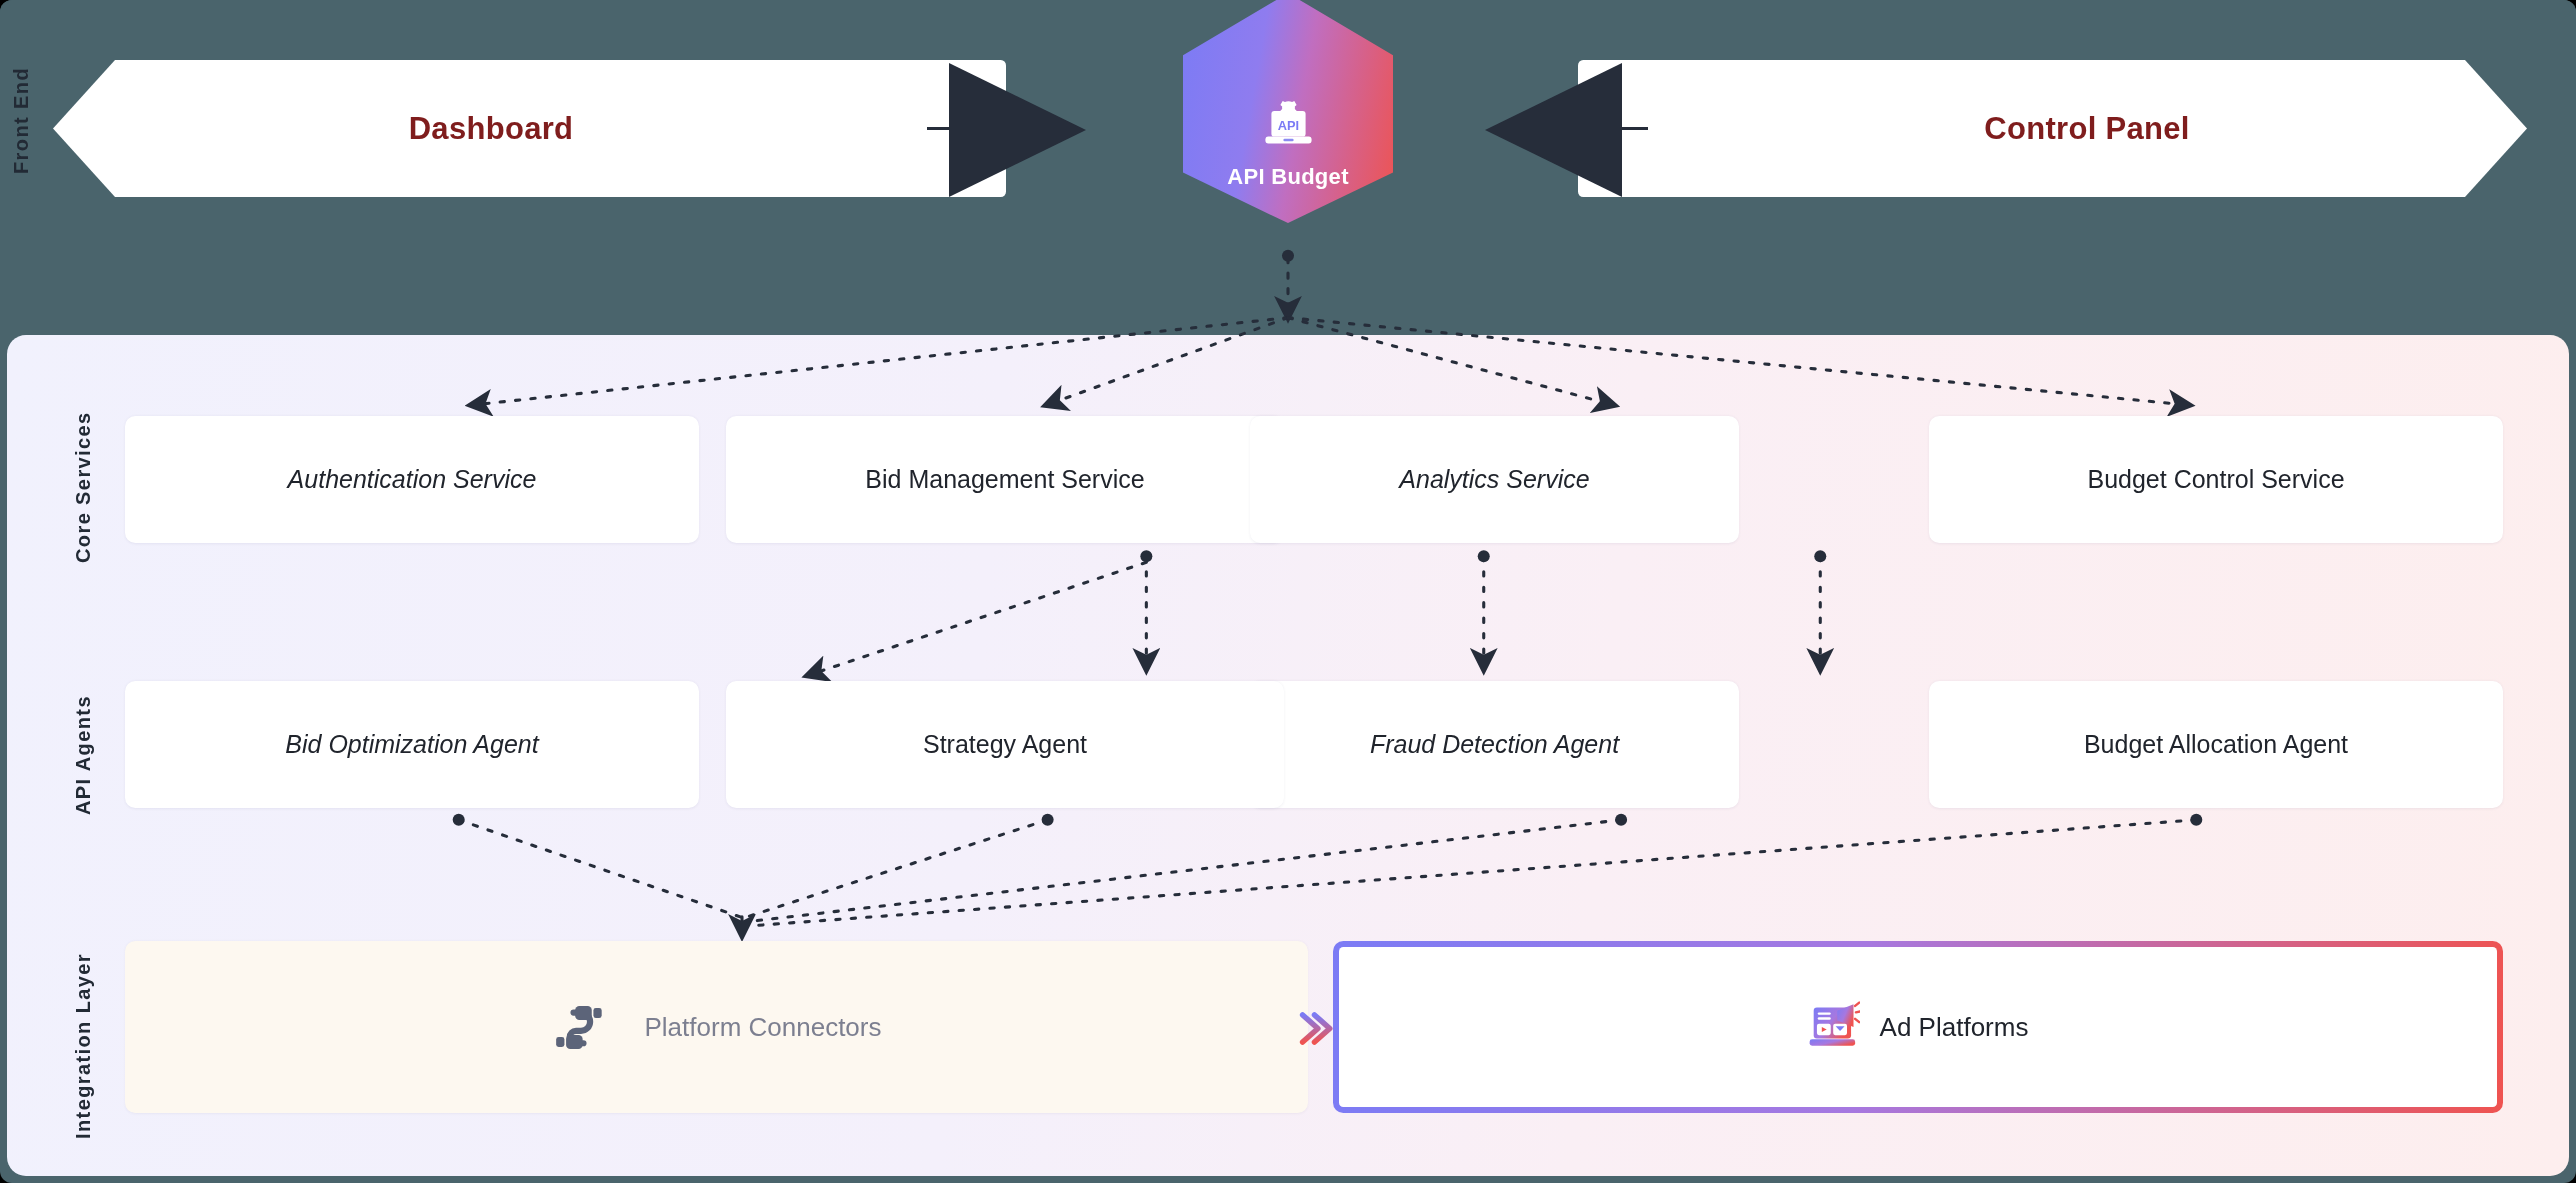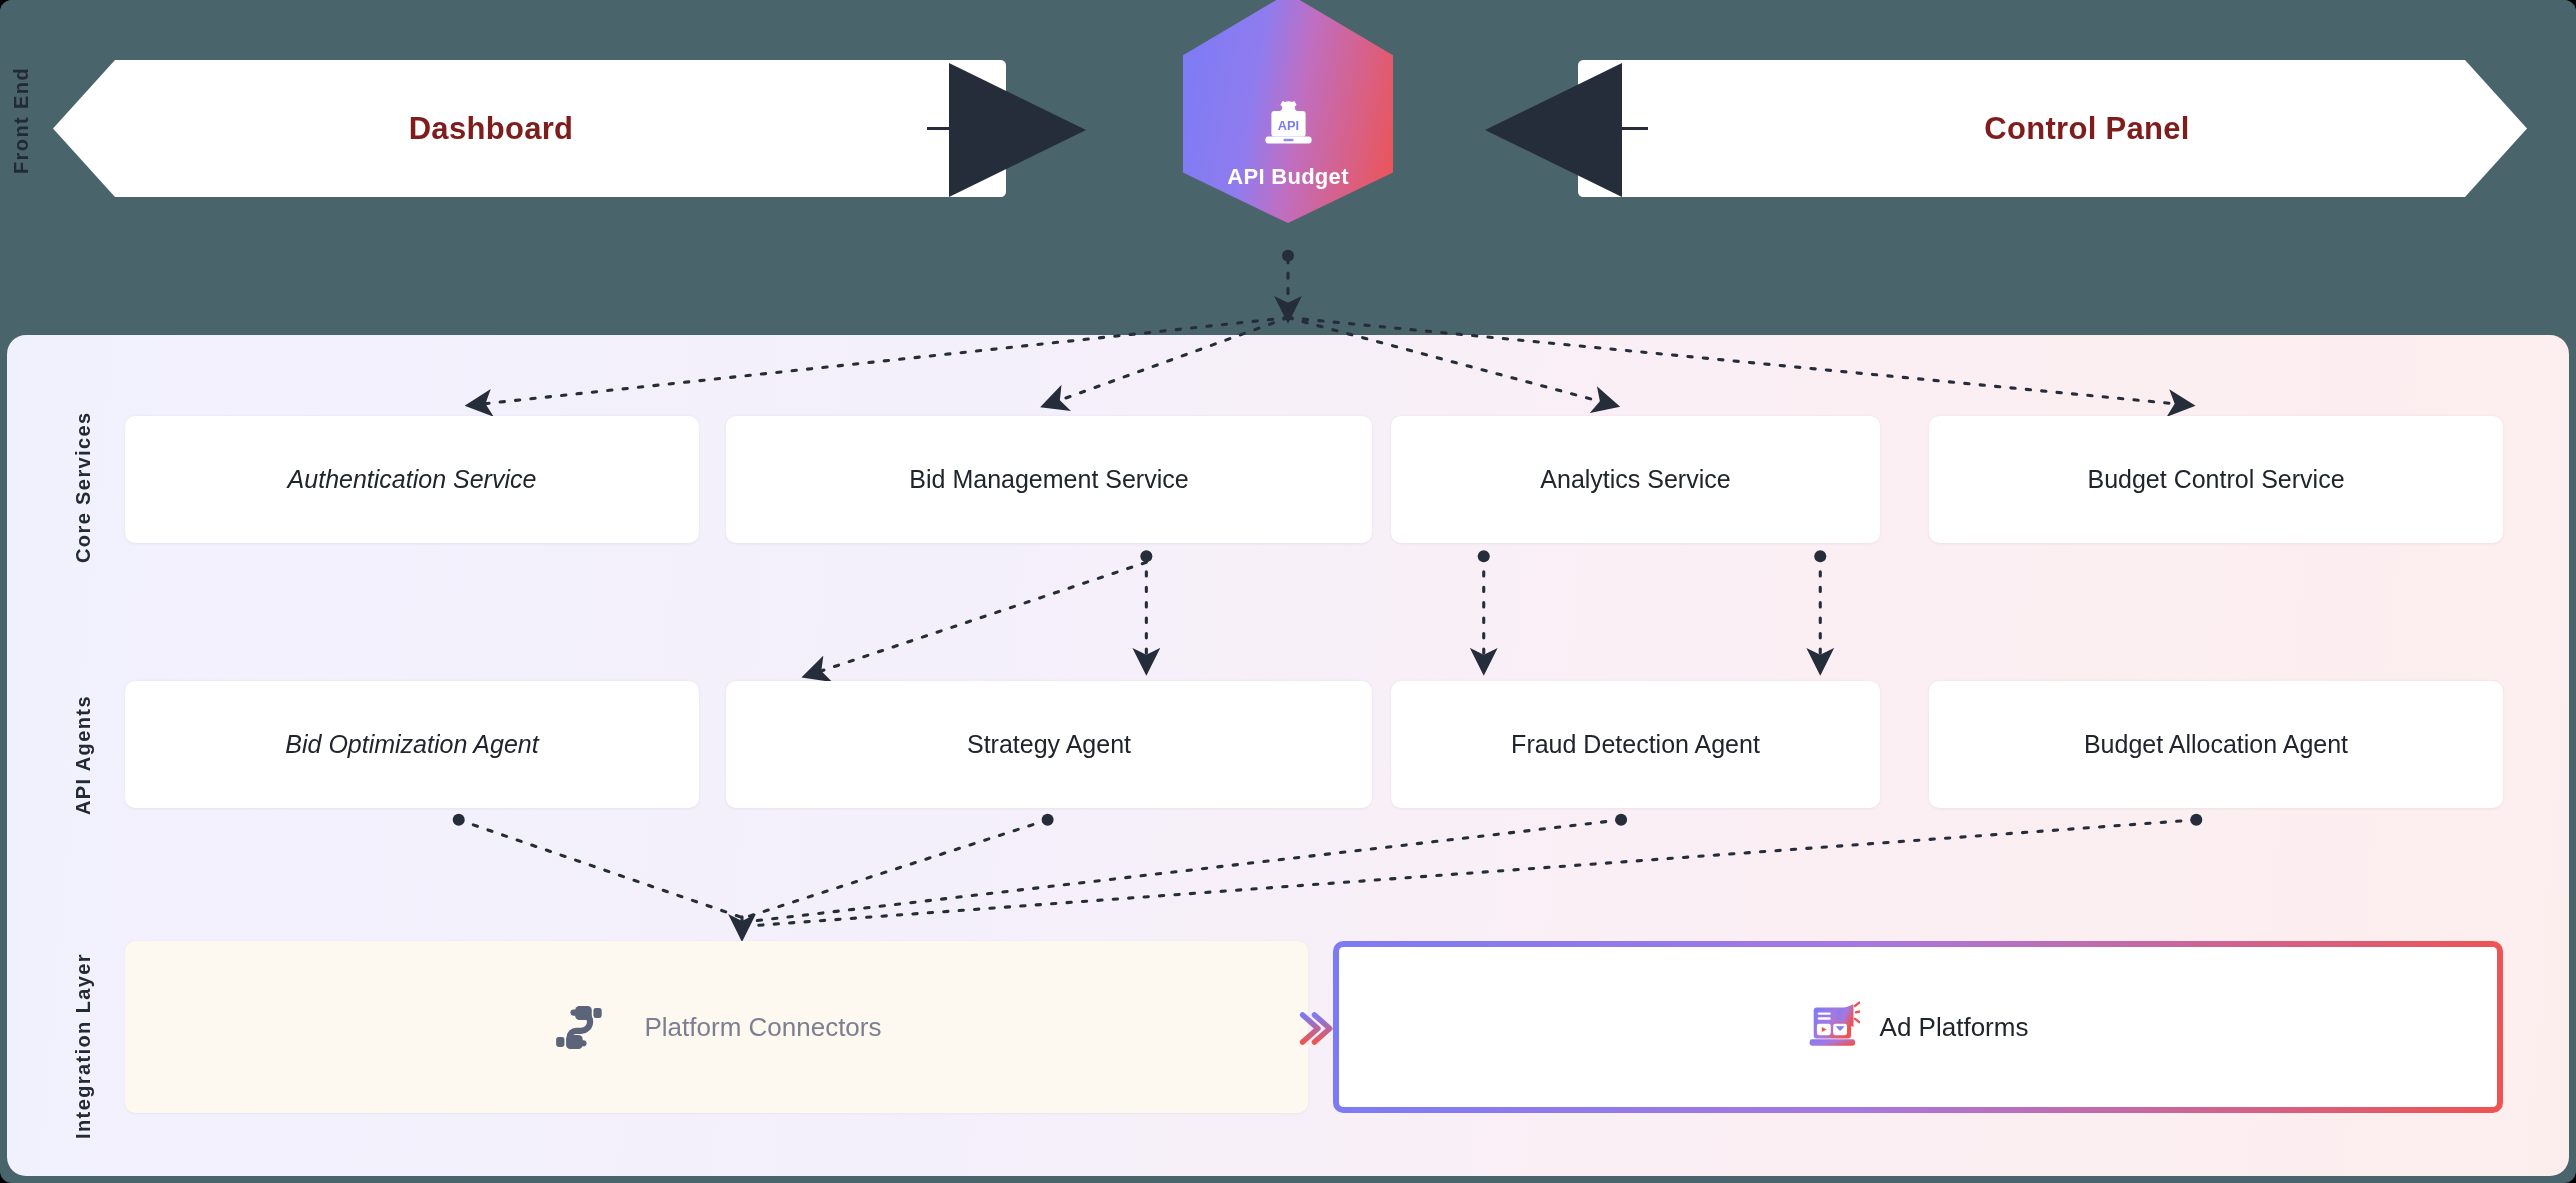--- a/index.html
+++ b/index.html
@@ -113,22 +113,22 @@
     position:absolute;
     background:#ffffff;
     border-radius:10.3px;
     box-shadow:0 0.9px 2.6px rgba(60,60,110,.08);
     display:flex; align-items:center; justify-content:center;
     color:#20242c; font-size:25px; font-weight:400;
   }
   .row-core{ top:416px; height:127px; }
   .row-agents{ top:681px; height:127px; }
   .col0{ left:125px; width:574px;font-style:italic; }
-  .col1{ left:726px; width:646px; }
-  .col2{ left:1391px; width:489px; }
+  .col1{ left:726px; width:558px; }
+  .col2{ left:1250px; width:489px;font-style:italic; }
   .col3{ left:1929px; width:574px; }
 
   
   #card-connectors{
     position:absolute; left:125px; top:941px;
     width:1183px; height:172px;
     background:#fdf8f0;
     border-radius:10.3px;
     display:flex; align-items:center; justify-content:center;
     gap:40px;

